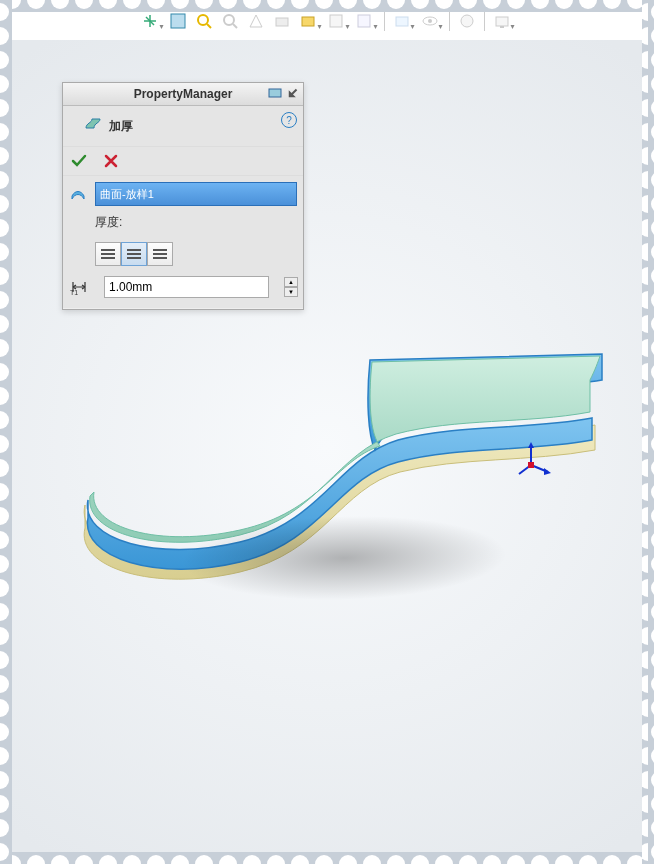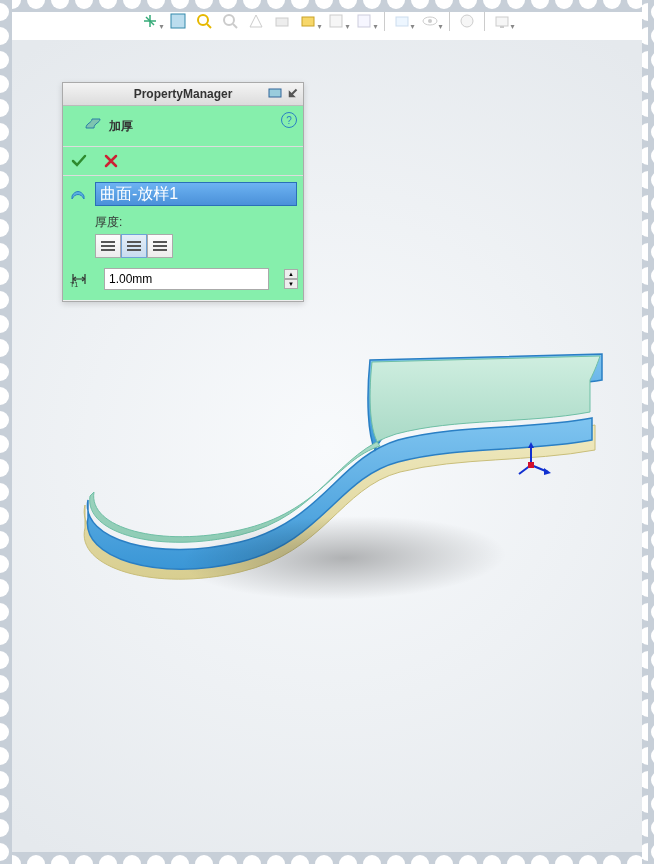--- a/index.html
+++ b/index.html
@@ -56,21 +56,21 @@
     bottom: 10px;
     background: radial-gradient(ellipse 80% 60% at 50% 50%, #f8fafc 0%, #e5e9ed 100%);
     border: none;
   }
 
   .panel {
     position: absolute;
     top: 82px;
     left: 62px;
     width: 240px;
-    background: #86efac;
+    background: #e5e5e5;
     border: 1px solid #aaa;
     box-shadow: 0 2px 6px rgba(0,0,0,0.15);
     font-size: 12px;
   }
   .panel-header {
     position: relative;
     height: 22px;
     background: linear-gradient(#f4f4f4, #dcdcdc);
     border-bottom: 1px solid #bbb;
     display: flex;
@@ -176,30 +176,30 @@
   .selection-row .sel-icon {
     width: 20px; height: 20px;
     display: flex; align-items: center; justify-content: center;
   }
   .selection-box {
     flex: 1;
     background: linear-gradient(#6db3f2, #4a90d9);
     border: 1px solid #2a6fb8;
     color: #fff;
     padding: 2px 4px;
-    font-size: 16px;
+    font-size: 11px;
     height: 18px;
     line-height: 18px;
     white-space: nowrap;
   }
 
   .thickness-label {
     margin-left: 26px;
     margin-top: 4px;
-    margin-bottom: 3px;
+    margin-bottom: 11px;
   }
   .dir-buttons {
     display: flex;
     gap: 0;
     margin-left: 26px;
     margin-bottom: 10px;
   }
   .dir-buttons button {
     width: 26px;
     height: 24px;

